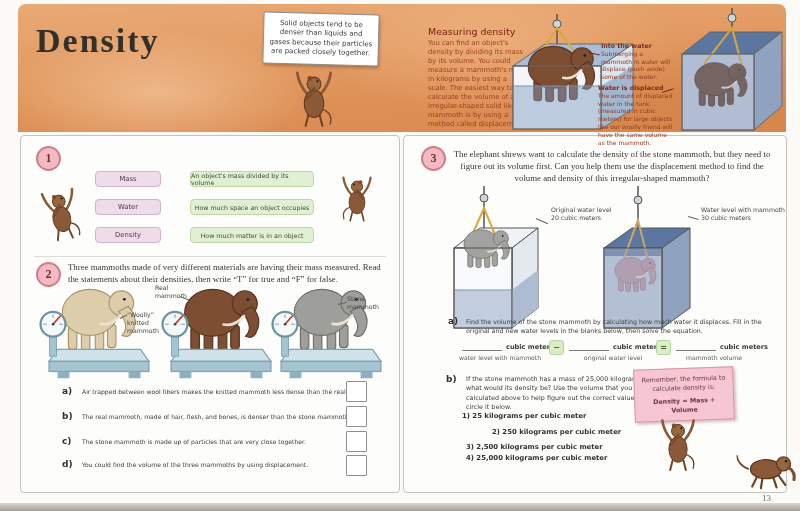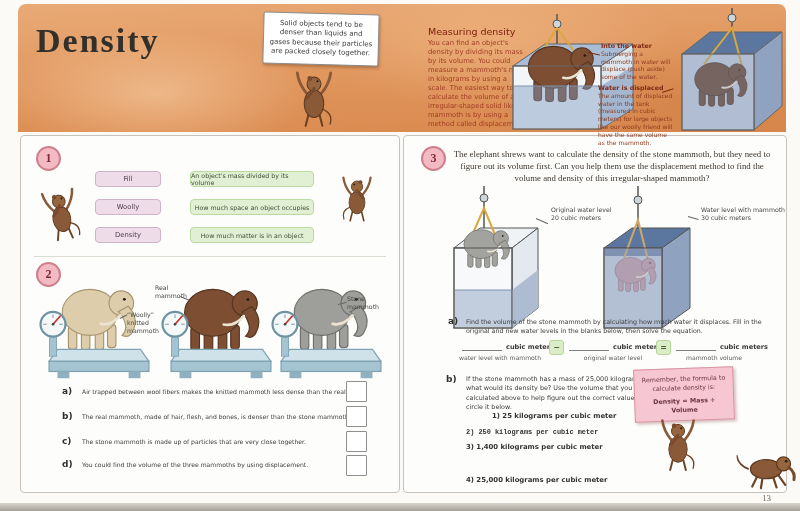--- a/index.html
+++ b/index.html
@@ -158,37 +158,38 @@
     <div class="tanklabel-b hand">Submerging a mammoth in water will displace (push aside) some of the water.</div>
   </div>
   <div class="abs leader-red" style="left:662px;top:92px;width:12px;transform:rotate(-18deg);"></div>
   <div class="abs" style="left:598px;top:84px;width:76px;">
     <div class="tanklabel-t hand">Water is displaced</div>
     <div class="tanklabel-b hand">The amount of displaced water in the tank (measured in cubic meters) for large objects like our woolly friend will have the same volume as the mammoth.</div>
   </div>
 
   <div class="abs qcircle serif" style="left:36px;top:146px;">1</div>
 
-  <div class="abs termbox hand" style="left:95px;top:171px;">Fill</div>
-  <div class="abs termbox hand" style="left:95px;top:199px;">Woolly</div>
+  <div class="abs termbox hand" style="left:95px;top:171px;">Mass</div>
+  <div class="abs termbox hand" style="left:95px;top:199px;">Water</div>
   <div class="abs termbox hand" style="left:95px;top:227px;">Density</div>
   <div class="abs defbox hand" style="left:190px;top:171px;">An object's mass divided by its volume</div>
   <div class="abs defbox hand" style="left:190px;top:199px;">How much space an object occupies</div>
   <div class="abs defbox hand" style="left:190px;top:227px;">How much matter is in an object</div>
 
   <svg class="abs" style="left:42px;top:183px;transform:rotate(-10deg);" width="38" height="62" viewBox="0 0 60 92">
       <use href="#sym-shrew"></use>
     </svg>
   <svg class="abs" style="left:340px;top:170px;transform:scaleX(-1);" width="34" height="56" viewBox="0 0 60 92">
       <use href="#sym-shrew"></use>
     </svg>
 
   <div class="abs divider" style="left:34px;top:256px;width:352px;"></div>
 
   <div class="abs qcircle serif" style="left:36px;top:262px;">2</div>
+  <div class="abs prompt serif" style="left:68px;top:261px;width:320px;">Three mammoths made of very different materials are having their mass measured. Read the statements about their densities, then write “T” for true and “F” for false.</div>
 
   <div class="abs" style="left:40px;top:280px;width:118px;height:104px;">
     <svg class="abs" style="left:10px;top:0;" width="92" height="74" viewBox="0 0 120 96">
         <use href="#sym-mammoth" style="--mf:#ddcdaa;--ms:#a8946e"></use>
       </svg>
     <svg class="abs" style="left:4px;top:64px;" width="110" height="38" viewBox="0 0 130 44">
         <use href="#sym-scale"></use>
       </svg>
     <svg class="abs" style="left:-4px;top:30px;" width="34" height="48" viewBox="0 0 38 54">
         <use href="#sym-dial"></use>
@@ -291,24 +292,24 @@
   <div class="abs unit hand" style="left:613px;top:343px;">cubic meters</div>
   <div class="abs opbox hand" style="left:656px;top:340px;">=</div>
   <div class="abs blank" style="left:676px;top:340px;width:40px;"></div>
   <div class="abs unit hand" style="left:720px;top:343px;">cubic meters</div>
   <div class="abs caption hand" style="left:448px;top:354px;width:104px;">water level with mammoth</div>
   <div class="abs caption hand" style="left:565px;top:354px;width:96px;">original water level</div>
   <div class="abs caption hand" style="left:668px;top:354px;width:92px;">mammoth volume</div>
 
   <div class="abs stmt-letter hand" style="left:446px;top:374px;">b)</div>
   <div class="abs hand" style="left:466px;top:375px;width:190px;font-size:6.4px;line-height:1.45;color:#3c3c3c;">If the stone mammoth has a mass of 25,000 kilograms, what would its density be? Use the volume that you calculated above to help figure out the correct value, then circle it below.</div>
-  <div class="abs option hand" style="left:492px;top:412px;">1) 25 kilograms per cubic meter</div>
-  <div class="abs option hand" style="left:466px;top:428px;font-family:Liberation Mono, monospace;">2) 250 kilograms per cubic meter</div>
-  <div class="abs option hand" style="left:466px;top:443px;">3) 1,400 kilograms per cubic meter</div>
-  <div class="abs option hand" style="left:466px;top:476px;">4) 25,000 kilograms per cubic meter</div>
+  <div class="abs option hand" style="left:462px;top:412px;">1) 25 kilograms per cubic meter</div>
+  <div class="abs option hand" style="left:492px;top:428px;">2) 250 kilograms per cubic meter</div>
+  <div class="abs option hand" style="left:466px;top:443px;">3) 2,500 kilograms per cubic meter</div>
+  <div class="abs option hand" style="left:466px;top:454px;">4) 25,000 kilograms per cubic meter</div>
 
   <div class="abs note hand" style="left:634px;top:368px;width:88px;">
     <div>Remember, the formula to calculate density is:</div>
     <div style="margin-top:5px;font-weight:bold;">Density = Mass ÷ Volume</div>
   </div>
   <svg class="abs" style="left:656px;top:414px;" width="44" height="60" viewBox="0 0 60 92">
       <use href="#sym-shrew"></use>
     </svg>
   <svg class="abs" style="left:736px;top:450px;" width="62" height="40" viewBox="0 0 70 46">
       <use href="#sym-runner"></use>

